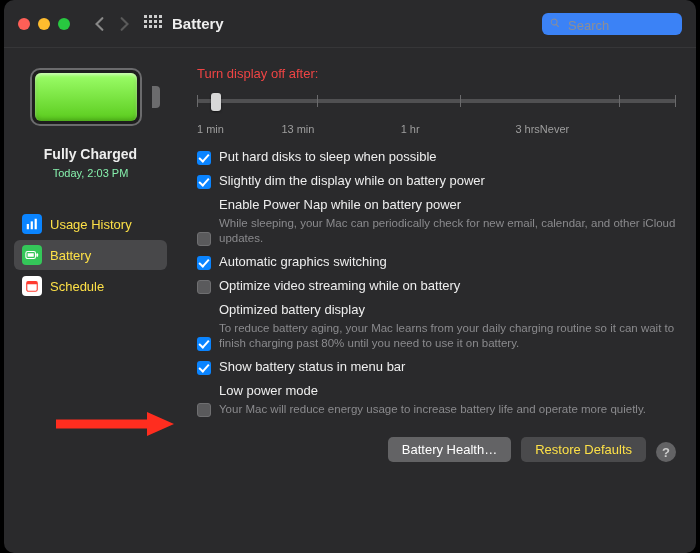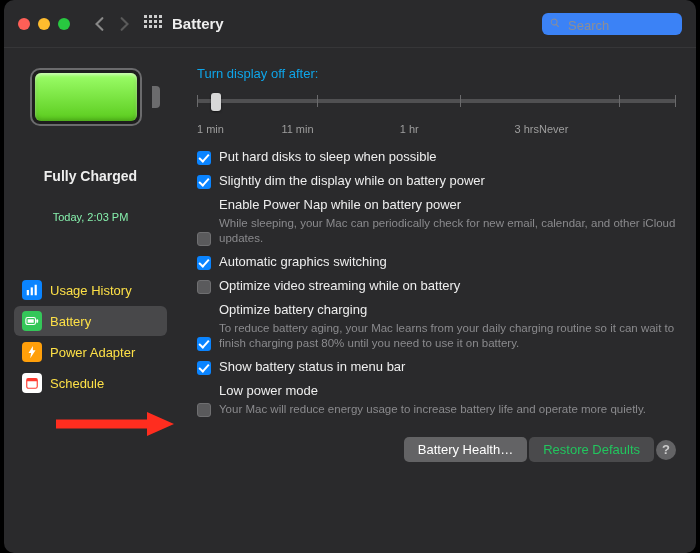--- a/index.html
+++ b/index.html
@@ -13,53 +13,53 @@
 .nav-btn{width:20px;height:20px;display:flex;align-items:center;justify-content:center;color:#888;font-size:17px;margin:0 2px;cursor:default}
 .grid-icon{width:18px;height:18px;margin:0 10px 0 8px;color:#ccc}
 .grid-icon svg{width:18px;height:18px}
 .title{font-size:15px;font-weight:600;color:#eee}
 .spacer{flex:1}
 .search{display:flex;align-items:flex-start;background:#3b82f6;border-radius:6px;padding:4px 8px;width:140px;height:22px;box-sizing:border-box}
 .search svg{width:12px;height:12px;fill:#8e8e93;margin-right:6px}
 .search input{background:transparent;border:none;color:#eee;font-size:13px;width:100%;outline:none}
 .search input::placeholder{color:#8e8e93}
 .content{flex:1;display:flex;overflow:hidden}
-.sidebar{width:173px;padding:14px 10px;box-sizing:border-box;display:flex;flex-direction:column;align-items:center;gap:24px}
+.sidebar{width:173px;padding:14px 10px;box-sizing:border-box;display:flex;flex-direction:column;align-items:center;gap:2px}
 .battery-graphic{width:122px;height:58px;margin-top:6px;position:relative}
 .battery-body{width:112px;height:58px;border:2px solid #6b6b6d;border-radius:10px;box-sizing:border-box;position:relative;overflow:hidden;background:#1e1e1e}
 .battery-fill{position:absolute;inset:3px;border-radius:6px;background:linear-gradient(#9dff6a,#5acb1d);box-shadow:inset 0 2px 3px rgba(255,255,255,.5),inset 0 -2px 4px rgba(0,0,0,.2)}
 .battery-cap{position:absolute;right:-8px;top:18px;width:8px;height:22px;border-radius:0 4px 4px 0;background:#6b6b6d}
 .status-title{font-size:14px;font-weight:600;margin-top:18px;color:#eee}
 .status-sub{font-size:11px;color:#86efac;margin-top:3px}
 .nav{width:100%;margin-top:28px;display:flex;flex-direction:column;gap:1px}
 .nav-item{display:flex;align-items:center;padding:5px 8px;border-radius:6px;cursor:default;gap:8px}
 .nav-item.sel{background:#48484a}
 .nav-item .icon{width:20px;height:20px;border-radius:4px;display:flex;align-items:center;justify-content:center;font-size:12px;color:#fff}
 .nav-item .icon svg{width:14px;height:14px}
 .nav-item span.label{font-size:13px;color:#fde047}
 .main{flex:1;padding:18px 20px 14px 20px;overflow-y:auto;box-sizing:border-box;position:relative}
-.section-label{font-size:13px;color:#0ea5e9;margin-bottom:10px}
+.section-label{font-size:13px;color:#ef4444;margin-bottom:10px}
 .slider-wrap{position:relative;height:28px;margin-bottom:4px}
 .slider-track{position:absolute;left:0;right:0;top:8px;height:4px;background:#505052;border-radius:2px}
 .tick{position:absolute;top:4px;width:1px;height:12px;background:#6a6a6c}
 .slider-thumb{position:absolute;top:2px;width:10px;height:18px;background:#d8d8d8;border-radius:3px;box-shadow:0 1px 2px rgba(0,0,0,.5)}
 .slider-labels{display:flex;justify-content:flex-start;font-size:11px;color:#9e9e9e;margin:2px 0 14px}
 .slider-labels span{display:inline-block}
 .opt{display:flex;align-items:flex-end;margin:8px 0 2px}
 .opt .cb{margin-top:0}
 .opt .body{margin-left:8px;flex:1}
 .opt .ttl{font-size:13px;color:#eee;line-height:16px}
 .opt .desc{font-size:11.5px;color:#8a8a8d;margin-top:3px;line-height:15px}
 .cb{width:14px;height:14px;border-radius:3px;position:relative;display:inline-block;flex-shrink:0}
 .cb.unchecked{background:#5a5a5c;border:1px solid #6f6f71;box-sizing:border-box}
 .cb.checked{background:#0a84ff}
 .cb.checked::after{content:"";position:absolute;left:4px;top:1px;width:4px;height:8px;border:solid #fff;border-width:0 2px 2px 0;transform:rotate(42deg)}
-.footer{display:flex;justify-content:flex-end;align-items:center;gap:2px;margin-top:20px}
+.footer{display:flex;justify-content:flex-end;align-items:flex-end;gap:10px;margin-top:20px}
 .btn{background:#636365;color:#fff;border:none;padding:5px 14px;border-radius:5px;font-size:13px;cursor:default}
-.btn.dim{color:#22c55e;background:#4a4a4c}
+.btn.dim{color:#fde047;background:#4a4a4c}
 .help{width:20px;height:20px;border-radius:50%;background:#636365;color:#ccc;display:flex;align-items:center;justify-content:center;font-size:13px;font-weight:600}
 .arrow{position:absolute;left:52px;top:410px;pointer-events:none}
 .arrow svg{width:122px;height:28px}
 </style>
 </head>
 <body>
 
 <div class="window">
   <div class="titlebar">
     <div class="traffic">
@@ -131,28 +131,20 @@
           <div class="icon" style="background:#34c759">
             <svg viewBox="0 0 16 16">
                 <rect x="1" y="4" width="11" height="8" rx="2" fill="none" stroke="#fff" stroke-width="1.3"></rect>
                 <rect x="13" y="6" width="2" height="4" rx="1" fill="#fff"></rect>
                 <rect x="3" y="6" width="7" height="4" fill="#fff"></rect>
               </svg>
           </div>
           <span class="label">Battery</span>
         </div>
         <div class="nav-item">
-          <div class="icon" style="background:#ff9f0a">
-            <svg viewBox="0 0 16 16" fill="#fff">
-                <path d="M9 1 4 9h3l-1 6 6-9H9z"></path>
-              </svg>
-          </div>
-          <span class="label">Power Adapter</span>
-        </div>
-        <div class="nav-item">
           <div class="icon" style="background:#fff">
             <svg viewBox="0 0 16 16">
                 <rect x="2" y="3" width="12" height="11" rx="2" fill="none" stroke="#ff3b30" stroke-width="1.3"></rect>
                 <rect x="2" y="3" width="12" height="3" fill="#ff3b30"></rect>
               </svg>
           </div>
           <span class="label">Schedule</span>
         </div>
       </div>
     </div>
@@ -163,21 +155,21 @@
         <div class="slider-track"></div>
         <div class="tick" style="left:0%"></div>
         <div class="tick" style="left:25%"></div>
         <div class="tick" style="left:55%"></div>
         <div class="tick" style="left:88%"></div>
         <div class="tick" style="right:0"></div>
         <div class="slider-thumb" style="left:3%"></div>
       </div>
       <div class="slider-labels">
         <span>1 min</span>
-        <span style="margin-left:12%">11 min</span>
+        <span style="margin-left:12%">13 min</span>
         <span style="margin-left:18%">1 hr</span>
         <span style="margin-left:20%">3 hrs</span>
         <span>Never</span>
       </div>
 
       <div id="opts">
           <div class="opt">
             <span class="cb checked"></span>
             <div class="body">
               <div class="ttl">Put hard disks to sleep when possible</div>
@@ -204,21 +196,21 @@
           </div>
           <div class="opt">
             <span class="cb unchecked"></span>
             <div class="body">
               <div class="ttl">Optimize video streaming while on battery</div>
             </div>
           </div>
           <div class="opt">
             <span class="cb checked"></span>
             <div class="body">
-              <div class="ttl">Optimize battery charging</div>
+              <div class="ttl">Optimized battery display</div>
               <div class="desc">To reduce battery aging, your Mac learns from your daily charging routine so it can wait to finish charging past 80% until you need to use it on battery.</div>
             </div>
           </div>
           <div class="opt">
             <span class="cb checked"></span>
             <div class="body">
               <div class="ttl">Show battery status in menu bar</div>
             </div>
           </div>
           <div class="opt">

